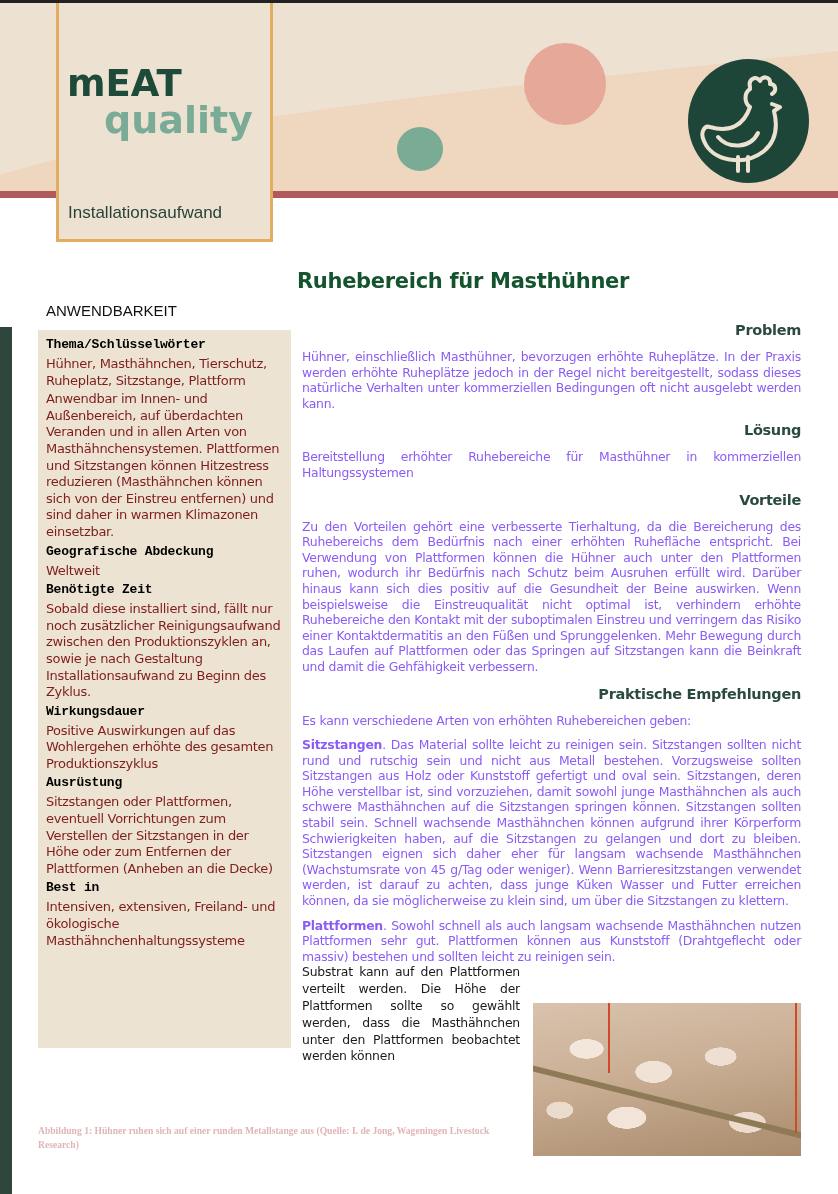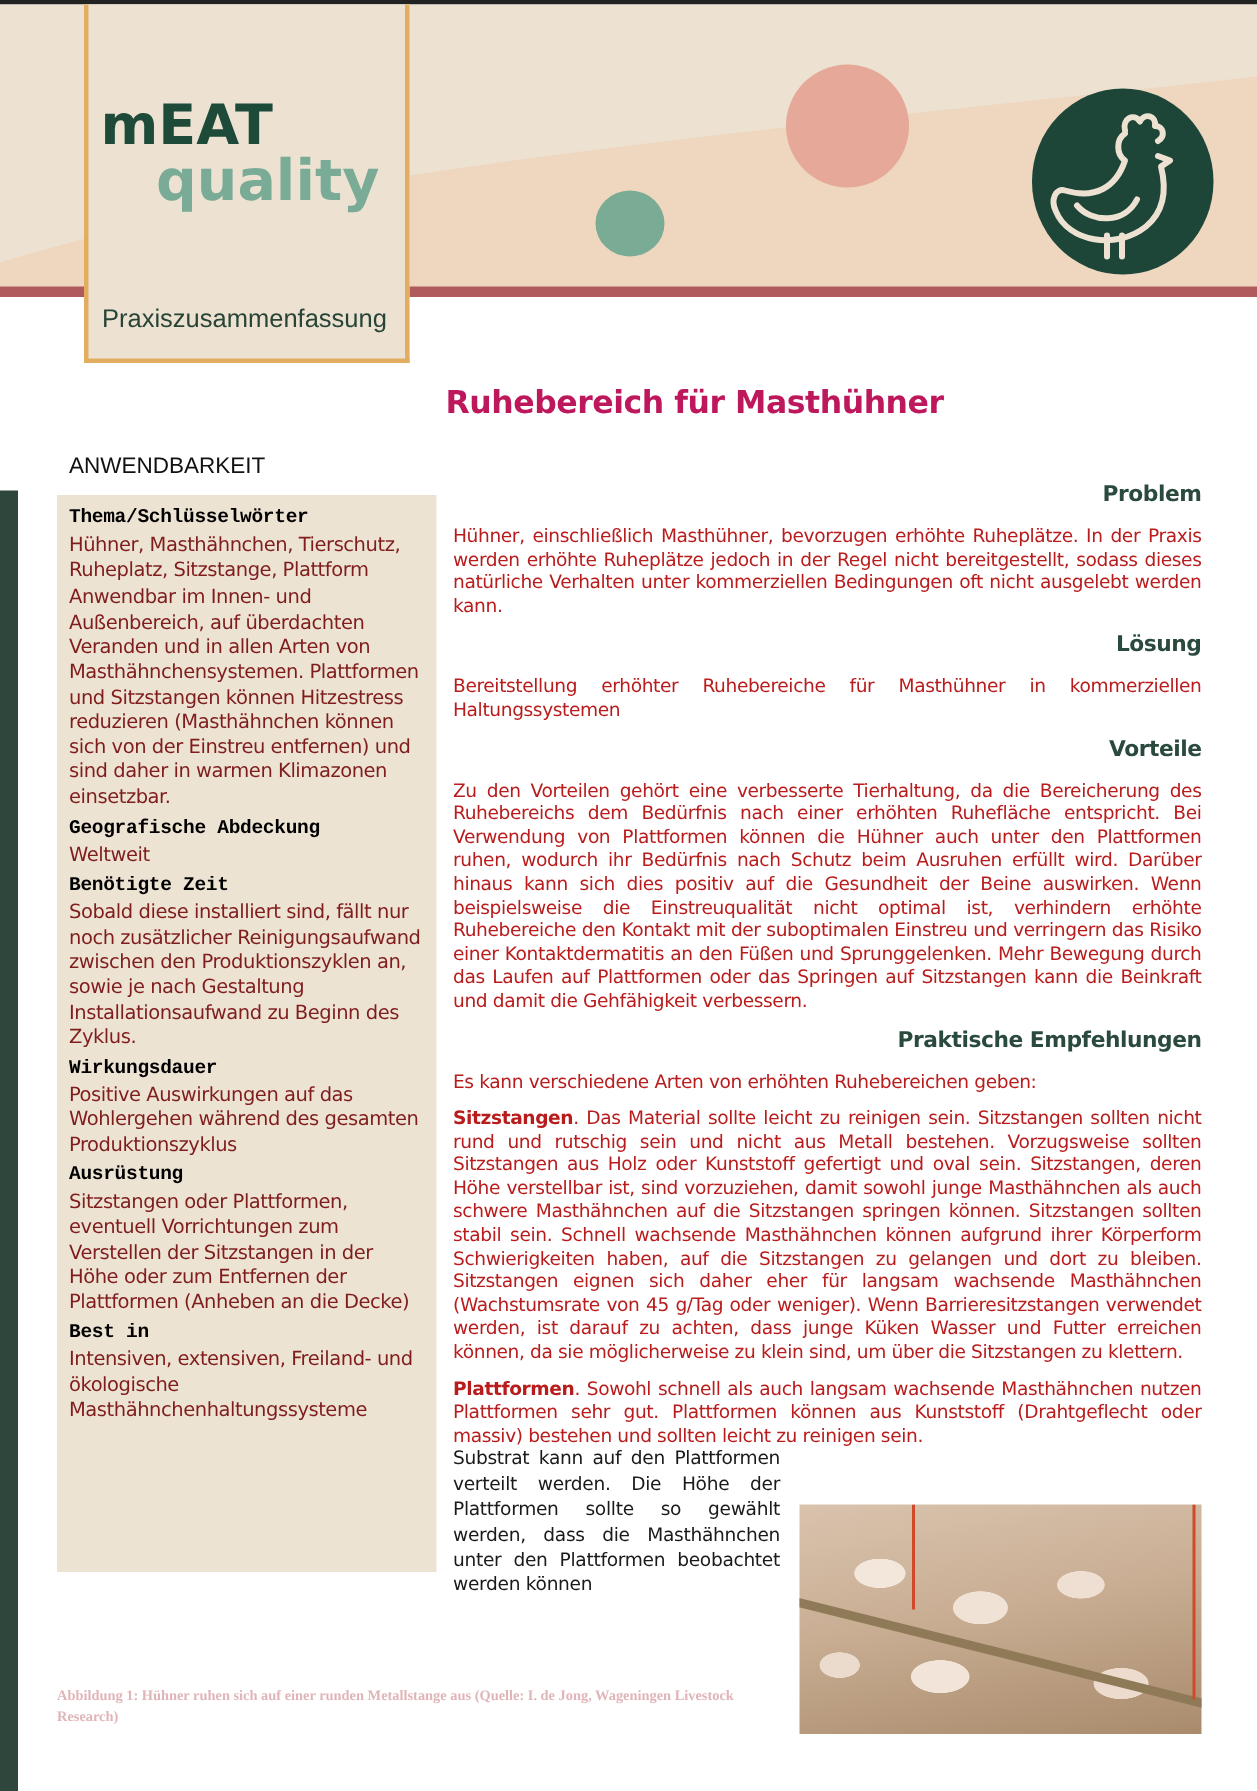--- a/index.html
+++ b/index.html
@@ -14,33 +14,33 @@
 
   .logo-box { position: absolute; left: 56px; top: 3px; width: 217px; height: 239px; background: #ede2d2; border: 3px solid #e2ad60; border-top: none; }
   .logo-meat { position: absolute; left: 8px; top: 62px; font-family: "DejaVu Sans", sans-serif; font-weight: bold; font-size: 37px; color: #1e4a3a; letter-spacing: 0px; line-height: 1; }
   .logo-quality { position: absolute; left: 45px; top: 98px; font-family: "DejaVu Sans", sans-serif; font-weight: bold; font-size: 38px; color: #79ab96; line-height: 1; }
   .logo-sub { position: absolute; left: 9px; top: 200px; font-family: "Liberation Sans", sans-serif; font-size: 17px; color: #274437; }
 
   .chicken-badge { position: absolute; left: 688px; top: 59px; width: 121px; height: 124px; border-radius: 50%; background: #1d4538; }
   .dot-pink { position: absolute; left: 524px; top: 43px; width: 82px; height: 82px; border-radius: 50%; background: #e6a898; }
   .dot-green { position: absolute; left: 397px; top: 127px; width: 46px; height: 44px; border-radius: 50%; background: #7aab95; }
 
-  .page-title { position: absolute; left: 297px; top: 256px; font-family: "DejaVu Sans", sans-serif; font-weight: bold; font-size: 21px; color: #be185d; letter-spacing: -0.3px; }
+  .page-title { position: absolute; left: 297px; top: 269px; font-family: "DejaVu Sans", sans-serif; font-weight: bold; font-size: 21px; color: #14532d; letter-spacing: -0.3px; }
 
   .side-rail { position: absolute; left: 0; top: 327px; width: 12px; height: 867px; background: #2f463d; }
 
   .applic-title { position: absolute; left: 46px; top: 302px; font-family: "Liberation Sans", sans-serif; font-size: 15px; color: #111; }
 
   .side-panel { position: absolute; left: 38px; top: 330px; width: 253px; height: 718px; background: #ede3d3; padding: 4px 8px 0 8px; }
   .side-panel h4 { font-family: Liberation Mono, monospace; font-weight: bold; font-size: 13px; color: #000000; line-height: 18px; margin-top: 2px; letter-spacing: -0.2px; }
   .side-panel p { font-family: "DejaVu Sans", sans-serif; font-size: 13px; color: #7f1d1d; line-height: 16.6px; margin-top: 2px; letter-spacing: -0.3px; }
 
   .main { position: absolute; left: 302px; top: 320px; width: 499px; }
   .main h3 { font-family: "DejaVu Sans", sans-serif; font-weight: bold; font-size: 14.5px; color: #2b4a3e; line-height: 20px; margin-bottom: 9px; letter-spacing: -0.3px; text-align: right; }
-  .main p { font-family: "DejaVu Sans", sans-serif; font-size: 12.4px; line-height: 15.6px; color: #b91c1c; text-align: justify; margin-bottom: 9px; letter-spacing: -0.25px; }
+  .main p { font-family: "DejaVu Sans", sans-serif; font-size: 12.4px; line-height: 15.6px; color: #8b5cf6; text-align: justify; margin-bottom: 9px; letter-spacing: -0.25px; }
   .main p b { font-weight: bold; }
   .wrap-text { width: 218px; font-family: "DejaVu Sans", sans-serif; font-size: 12.4px; line-height: 16.8px; text-align: justify; letter-spacing: -0.2px; }
   .photo { position: absolute; left: 533px; top: 1003px; width: 268px; height: 153px; background:
     radial-gradient(ellipse 28px 16px at 20% 30%, #f3e6da 60%, transparent 62%),
     radial-gradient(ellipse 30px 18px at 45% 45%, #f1e2d6 60%, transparent 62%),
     radial-gradient(ellipse 26px 15px at 70% 35%, #efdfd2 60%, transparent 62%),
     radial-gradient(ellipse 32px 18px at 35% 75%, #f2e4d8 60%, transparent 62%),
     radial-gradient(ellipse 30px 17px at 80% 78%, #eddcce 60%, transparent 62%),
     radial-gradient(ellipse 22px 14px at 10% 70%, #eadbcc 60%, transparent 62%),
     linear-gradient(170deg, #d9c3ad 0%, #c9ae94 45%, #a98b6c 100%); overflow: hidden; }
@@ -72,39 +72,39 @@
       <path d="M62,30 c-6,4 -6,14 0,18 c-6,18 -20,26 -40,20 c-6,-2 -10,6 -6,14 c8,20 40,26 60,10 c12,-10 14,-24 10,-40 l6,-4 l-8,-3"></path>
       <path d="M30,78 c10,12 32,12 40,-4"></path>
       <path d="M50,98 l0,14 M60,98 l0,14"></path>
     </g>
   </svg>
 </div>
 
 <div class="logo-box">
   <div class="logo-meat">mEAT</div>
   <div class="logo-quality">quality</div>
-  <div class="logo-sub">Praxiszusammenfassung</div>
+  <div class="logo-sub">Installationsaufwand</div>
 </div>
 
 <div class="page-title">Ruhebereich für Masthühner</div>
 
 <div class="applic-title">ANWENDBARKEIT</div>
 
 <div class="side-rail"></div>
 
 <div class="side-panel">
   <h4>Thema/Schlüsselwörter</h4>
   <p>Hühner, Masthähnchen, Tierschutz, Ruheplatz, Sitzstange, Plattform</p>
   <p>Anwendbar im Innen- und Außenbereich, auf überdachten Veranden und in allen Arten von Masthähnchensystemen. Plattformen und Sitzstangen können Hitzestress reduzieren (Masthähnchen können sich von der Einstreu entfernen) und sind daher in warmen Klimazonen einsetzbar.</p>
   <h4>Geografische Abdeckung</h4>
   <p>Weltweit</p>
   <h4>Benötigte Zeit</h4>
   <p>Sobald diese installiert sind, fällt nur noch zusätzlicher Reinigungsaufwand zwischen den Produktionszyklen an, sowie je nach Gestaltung Installationsaufwand zu Beginn des Zyklus.</p>
   <h4>Wirkungsdauer</h4>
-  <p>Positive Auswirkungen auf das Wohlergehen während des gesamten Produktionszyklus</p>
+  <p>Positive Auswirkungen auf das Wohlergehen erhöhte des gesamten Produktionszyklus</p>
   <h4>Ausrüstung</h4>
   <p>Sitzstangen oder Plattformen, eventuell Vorrichtungen zum Verstellen der Sitzstangen in der Höhe oder zum Entfernen der Plattformen (Anheben an die Decke)</p>
   <h4>Best in</h4>
   <p>Intensiven, extensiven, Freiland- und ökologische Masthähnchenhaltungssysteme</p>
 </div>
 
 <div class="main">
   <h3>Problem</h3>
   <p>Hühner, einschließlich Masthühner, bevorzugen erhöhte Ruheplätze. In der Praxis werden erhöhte Ruheplätze jedoch in der Regel nicht bereitgestellt, sodass dieses natürliche Verhalten unter kommerziellen Bedingungen oft nicht ausgelebt werden kann.</p>
 

